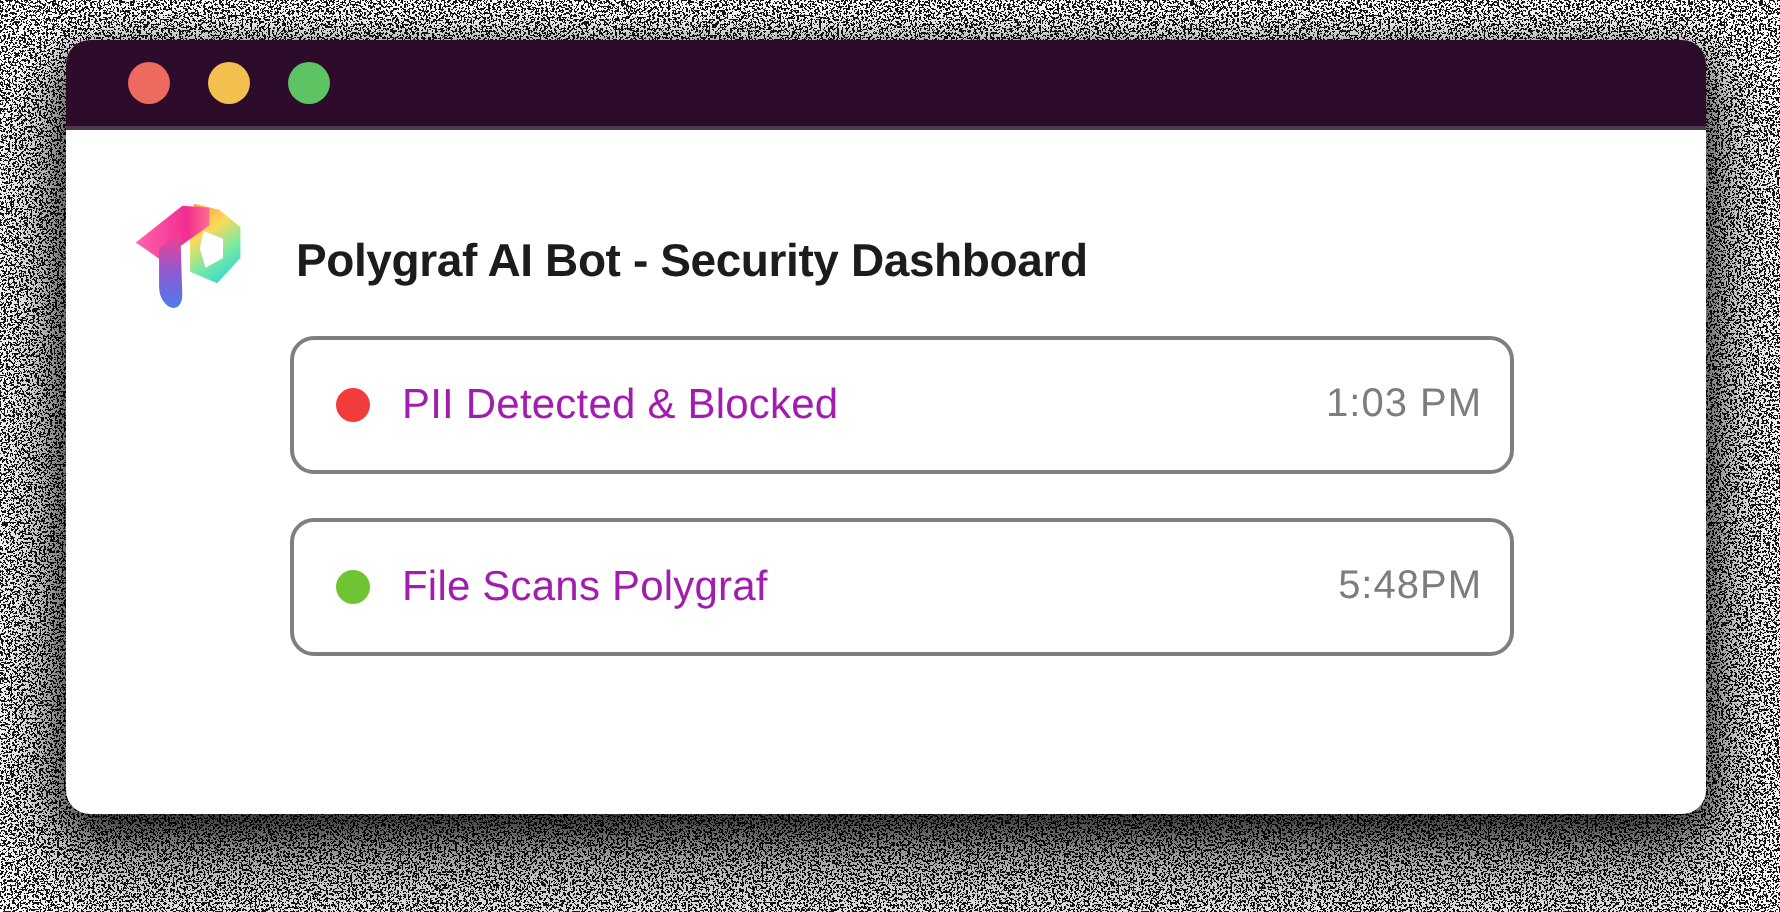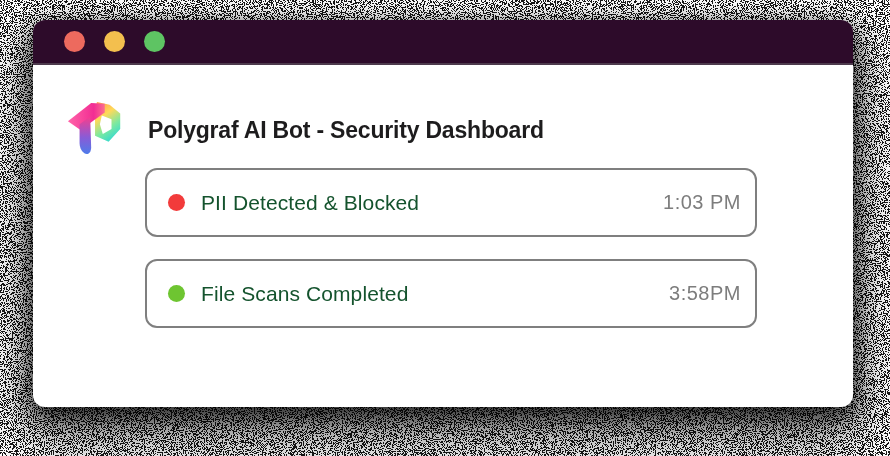--- a/index.html
+++ b/index.html
@@ -89,21 +89,21 @@
   .status-dot {
     width: 17px;
     height: 17px;
     border-radius: 50%;
     margin-right: 16px;
     flex: 0 0 auto;
   }
   .card-title {
     flex: 1;
     font-size: 21px;
-    color: #14532d;
+    color: #a21caf;
     letter-spacing: 0.1px;
   }
   .card-time {
     font-size: 20px;
     color: #7d7d7d;
     letter-spacing: 0.5px;
   }
 </style>
 </head>
 <body>
@@ -166,20 +166,20 @@
       <div class="cards">
 
         <div class="card">
           <span class="status-dot" style="background-color: rgb(242, 59, 59);"></span>
           <span class="card-title">PII Detected &amp; Blocked</span>
           <span class="card-time">1:03 PM</span>
         </div>
 
         <div class="card">
           <span class="status-dot" style="background-color: rgb(110, 197, 49);"></span>
-          <span class="card-title">File Scans Completed</span>
-          <span class="card-time">3:58PM</span>
+          <span class="card-title">File Scans Polygraf</span>
+          <span class="card-time">5:48PM</span>
         </div>
 
       </div>
     </div>
   </div>
 </div>
 
 </body></html>

